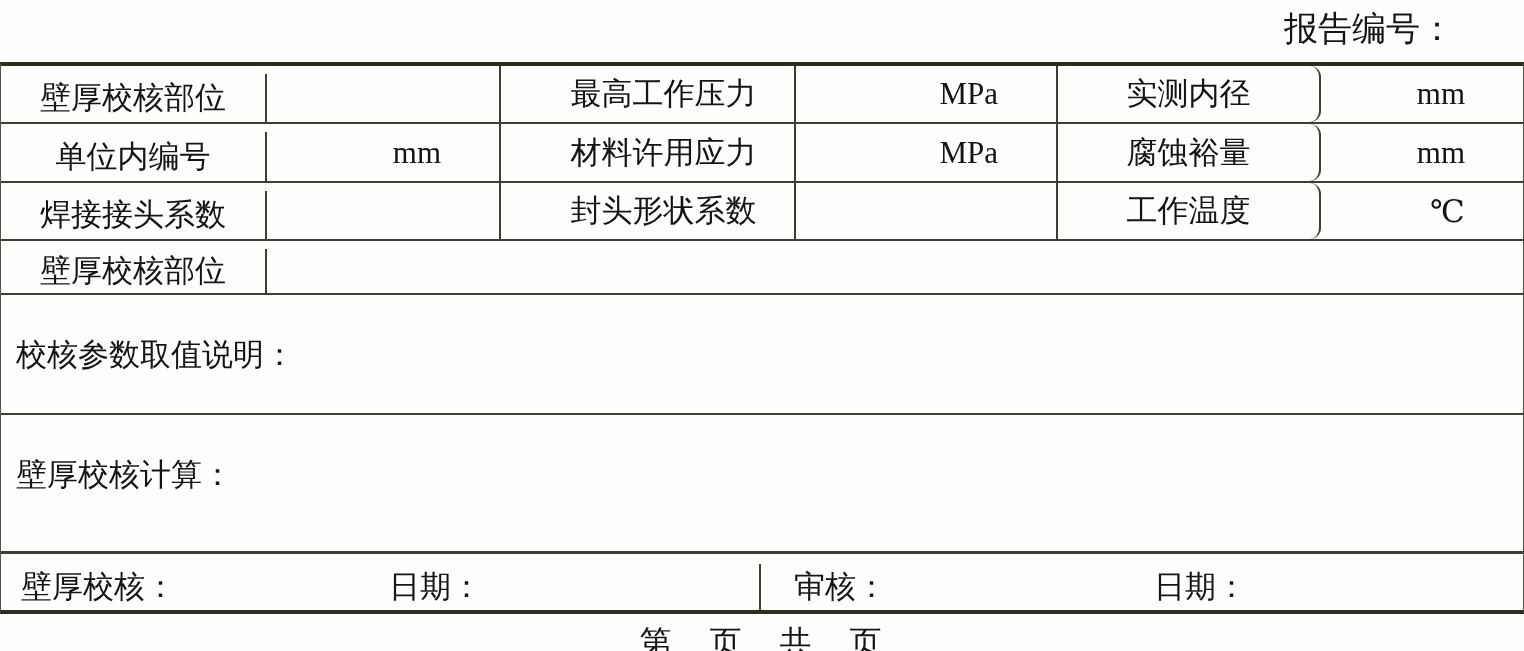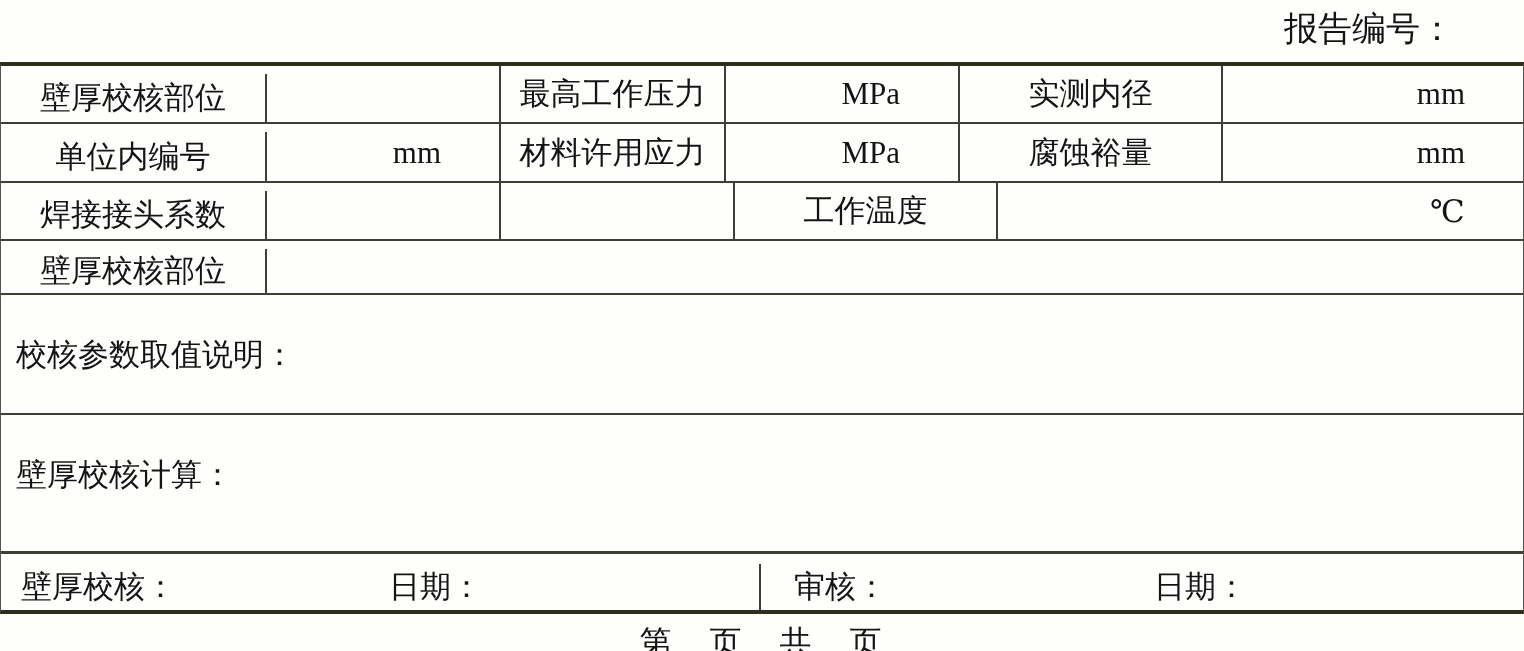--- a/index.html
+++ b/index.html
@@ -38,23 +38,23 @@
   .r2{height:59px;}
   .r3{height:58px;}
   .r4{height:54px;}
   .cell{
     box-sizing:border-box;display:flex;align-items:center;justify-content:center;
     border-right:2px solid var(--bd-mid);
     white-space:nowrap;overflow:hidden;
   }
   .w1{width:266px;margin-top:8px;}
   .w2{width:234px;}
-  .w3{width:225px;}
-  .w4{width:234px;}
-  .w5{width:263px;}
+  .w3{width:263px;margin-left:32px;}
+  .w4{width:234px;margin-left:28px;}
+  .w5{width:263px;border-radius:11px;}
   .w6{flex:1;border-right:none;}
   .rest{flex:1;border-right:none;}
   .val{justify-content:flex-end;padding-right:58px;}
 
   
   .section{
     box-sizing:border-box;
     border-bottom:2px solid var(--bd-mid);
     font-size:31px;line-height:37px;
     padding:5px 0 0 15px;
@@ -107,20 +107,21 @@
       <div class="cell w2 val">mm</div>
       <div class="cell w3">材料许用应力</div>
       <div class="cell w4 val">MPa</div>
       <div class="cell w5">腐蚀裕量</div>
       <div class="cell w6 val">mm</div>
     </div>
 
     <div class="row r3">
       <div class="cell w1">焊接接头系数</div>
       <div class="cell w2 val"></div>
+      <div class="cell w3">封头形状系数</div>
       <div class="cell w4 val"></div>
       <div class="cell w5">工作温度</div>
       <div class="cell w6 val">℃</div>
     </div>
 
     <div class="row r4">
       <div class="cell w1">壁厚校核部位</div>
       <div class="cell rest"></div>
     </div>
 

